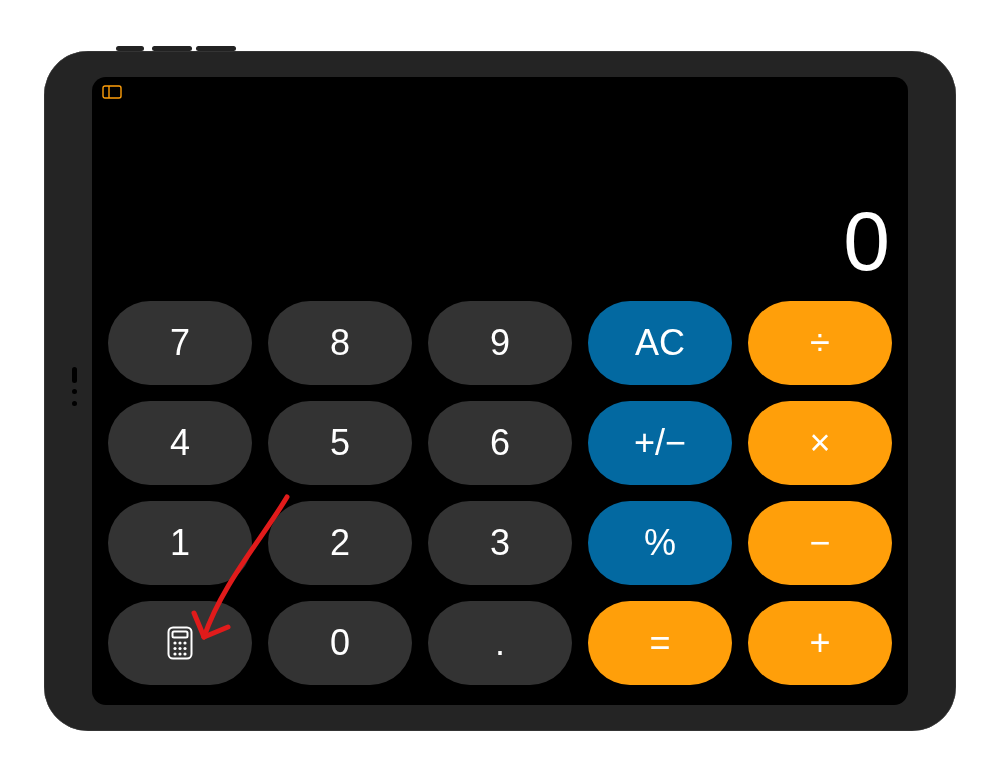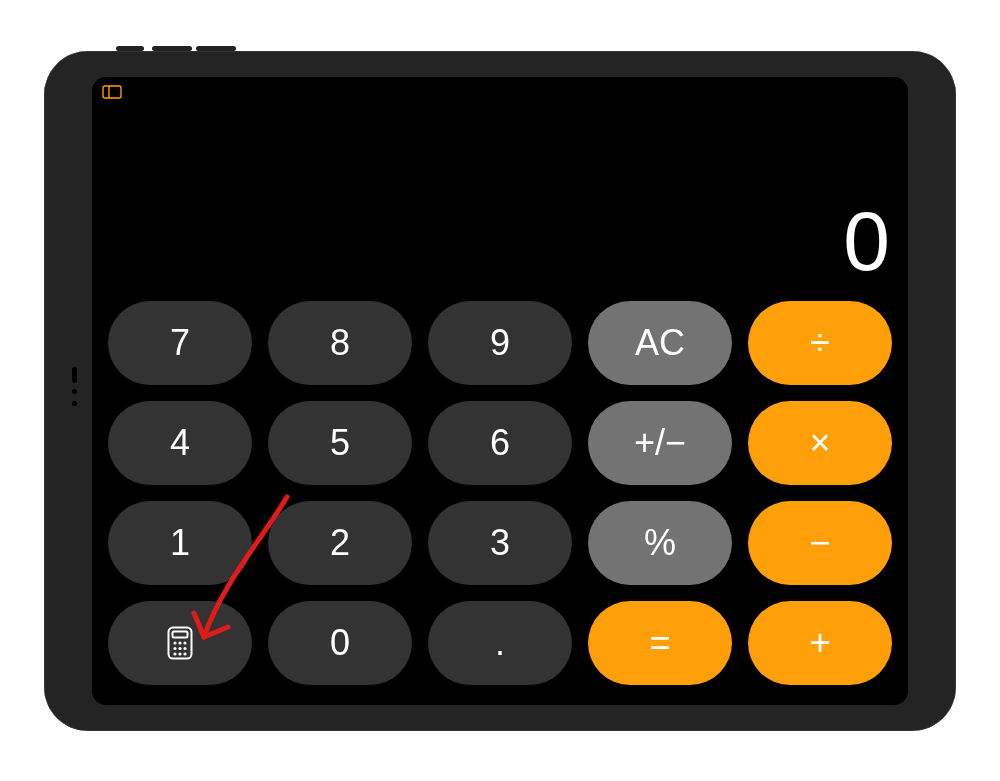--- a/index.html
+++ b/index.html
@@ -74,21 +74,21 @@
       align-items:center;
       justify-content:center;
       border-radius:44px;
       font-size:36px;
       font-weight:400;
       color:#fff;
       user-select:none;
       cursor:pointer;
     }
     .k-num  { background:#333333; }
-    .k-func { background:#737373; }
+    .k-func { background:#0369a1; }
     .k-op   { background:#ff9f0a; }
 
     .calc-icon { width:26px; height:34px; }
 
     .anno-arrow { position:absolute; pointer-events:none; }
   </style>
 </head>
 <body>
 
 <div class="device">

